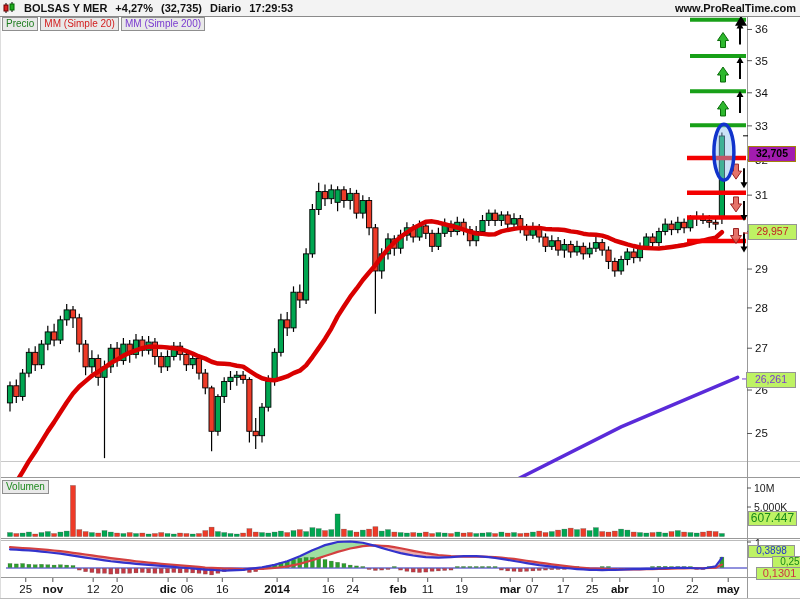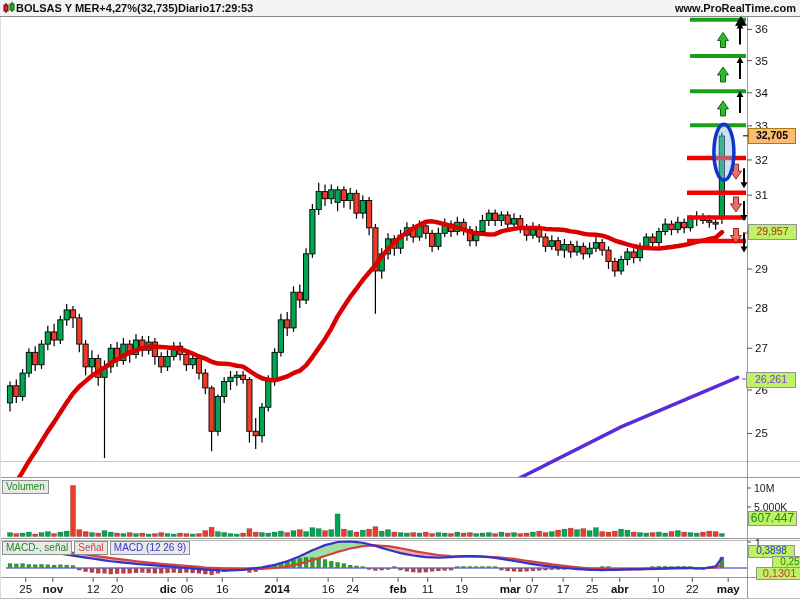--- a/index.html
+++ b/index.html
@@ -2,29 +2,29 @@
 <html><head>
 <meta charset="utf-8">
 <style>
   html,body{margin:0;padding:0;background:#fff;}
   #stage{position:relative;width:800px;height:600px;overflow:hidden;
          font-family:"Liberation Sans","DejaVu Sans",sans-serif;background:#fff;}
   #chart-svg{position:absolute;left:0;top:0;}
   .titlebar{position:absolute;left:0;top:0;width:800px;height:16px;background:#f3f3f3;
             border-bottom:1px solid #8a8a8a;display:flex;align-items:center;
             font-size:11px;font-weight:bold;color:#111;}
-  .titlebar .sp{white-space:nowrap;}
+  .titlebar .sp{margin-left:8px;white-space:nowrap;}
   .titlebar .site{margin-left:auto;margin-right:4px;}
   .icon-candles{width:13px;height:12px;margin-left:3px;display:inline-block;}
   .tabrow{position:absolute;display:flex;gap:2px;}
   .tab{background:#e9e9e9;border:1px solid #8f8f8f;font-size:10px;line-height:11px;
        padding:0 3px;height:12px;white-space:nowrap;cursor:pointer;}
   .marker{position:absolute;font-size:10.5px;line-height:13px;text-align:center;
           background:#bef264;border:1px solid #949494;white-space:nowrap;}
-  .marker.gold{background:#fdba74;border-color:#a3820a;color:#000;font-weight:bold;}
+  .marker.gold{background:#a21caf;border-color:#a3820a;color:#000;font-weight:bold;margin-top:18px;}
   .copyright{position:absolute;left:3px;top:463px;font-size:11px;color:#3a3a3a;}
   .axis-note{position:absolute;font-size:10.5px;color:#222;}
 </style>
 </head>
 <body>
 
 <div id="stage">
 
   <svg id="chart-svg" width="800" height="600">
       <rect x="0" y="0" width="800" height="600" fill="#ffffff"></rect>
@@ -627,31 +627,31 @@
         </svg>
     </span>
     <span class="sp">BOLSAS Y MER</span>
     <span class="sp">+4,27%</span>
     <span class="sp">(32,735)</span>
     <span class="sp">Diario</span>
     <span class="sp">17:29:53</span>
     <span class="site">www.ProRealTime.com</span>
   </div>
 
+  <div class="tabrow" style="left:2px;top:17px;">
+    <span class="tab" style="color:#1e7d1e">Precio</span>
+    <span class="tab" style="color:#d32020">MM (Simple 20)</span>
+    <span class="tab" style="color:#7a3bd0">MM (Simple 200)</span>
+  </div>
 
 
   <div class="tabrow" style="left:2px;top:480px;">
     <span class="tab" style="color:#1e8a1e">Volumen</span>
   </div>
 
-  <div class="tabrow" style="left:2px;top:541px;">
-    <span class="tab" style="color:#1e8a1e">MACD-, señal</span>
-    <span class="tab" style="color:#d34040">Señal</span>
-    <span class="tab" style="color:#3333cc">MACD (12 26 9)</span>
-  </div>
 
   <div class="marker gold" style="left:748px;top:128px;width:46px;height:14px;">32,705</div>
   <div class="marker" style="left:748px;top:224px;width:47px;height:14px;color:#c22222;">29,957</div>
   <div class="marker" style="left:746px;top:372px;width:48px;height:14px;color:#7a3bd0;">26,261</div>
   <div class="marker" style="left:748px;top:511px;width:47px;height:13px;color:#1a8a1a;font-size:12px;line-height:12px;">607.447</div>
   <div class="axis-note" style="left:755px;top:537px;">1</div>
   <div class="marker" style="left:748px;top:545px;width:45px;height:11px;color:#2233cc;font-size:10px;line-height:10px;">0,3898</div>
   <div class="marker" style="left:748px;top:556px;width:45px;height:11px;color:#1a8a1a;font-size:10px;line-height:10px;margin-left:24px;">0,2597</div>
   <div class="marker" style="left:756px;top:567px;width:45px;height:11px;color:#cc3344;font-size:11px;line-height:10px;">0,1301</div>
 </div>

